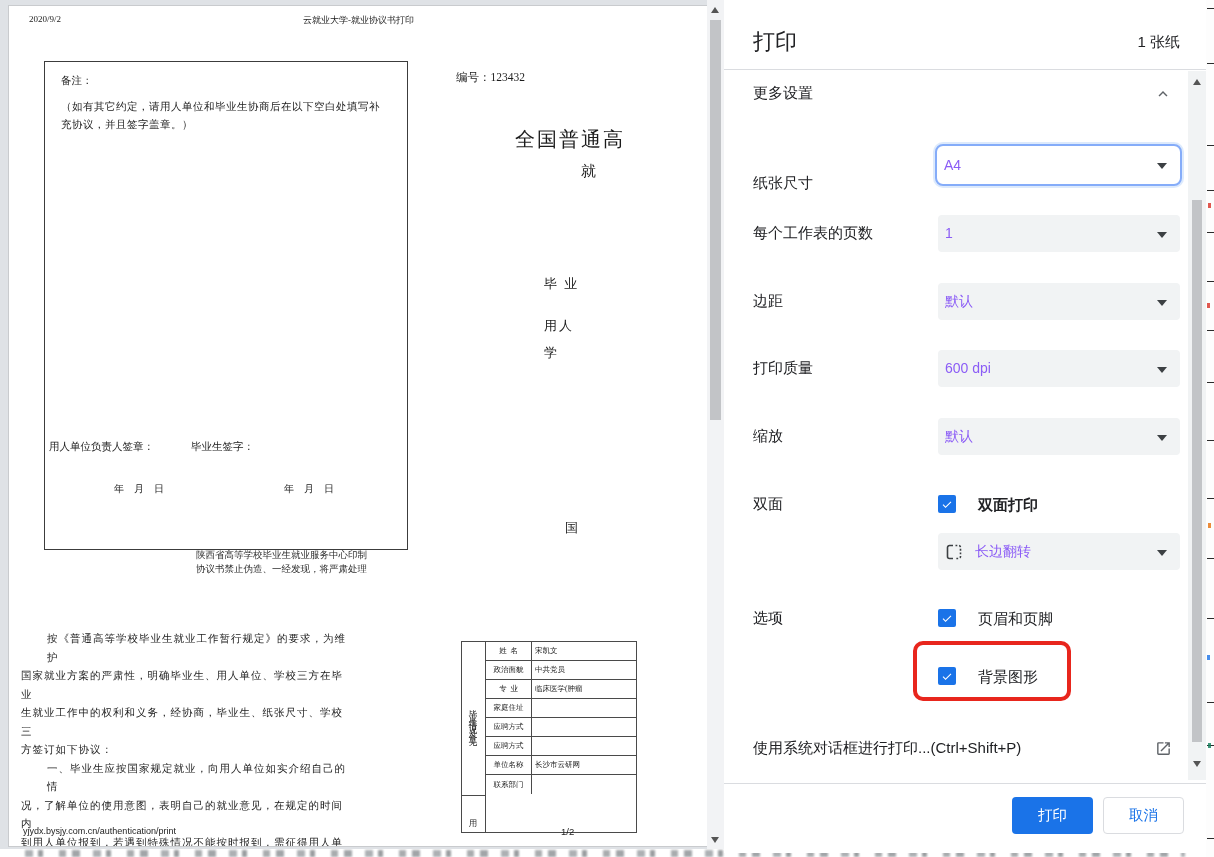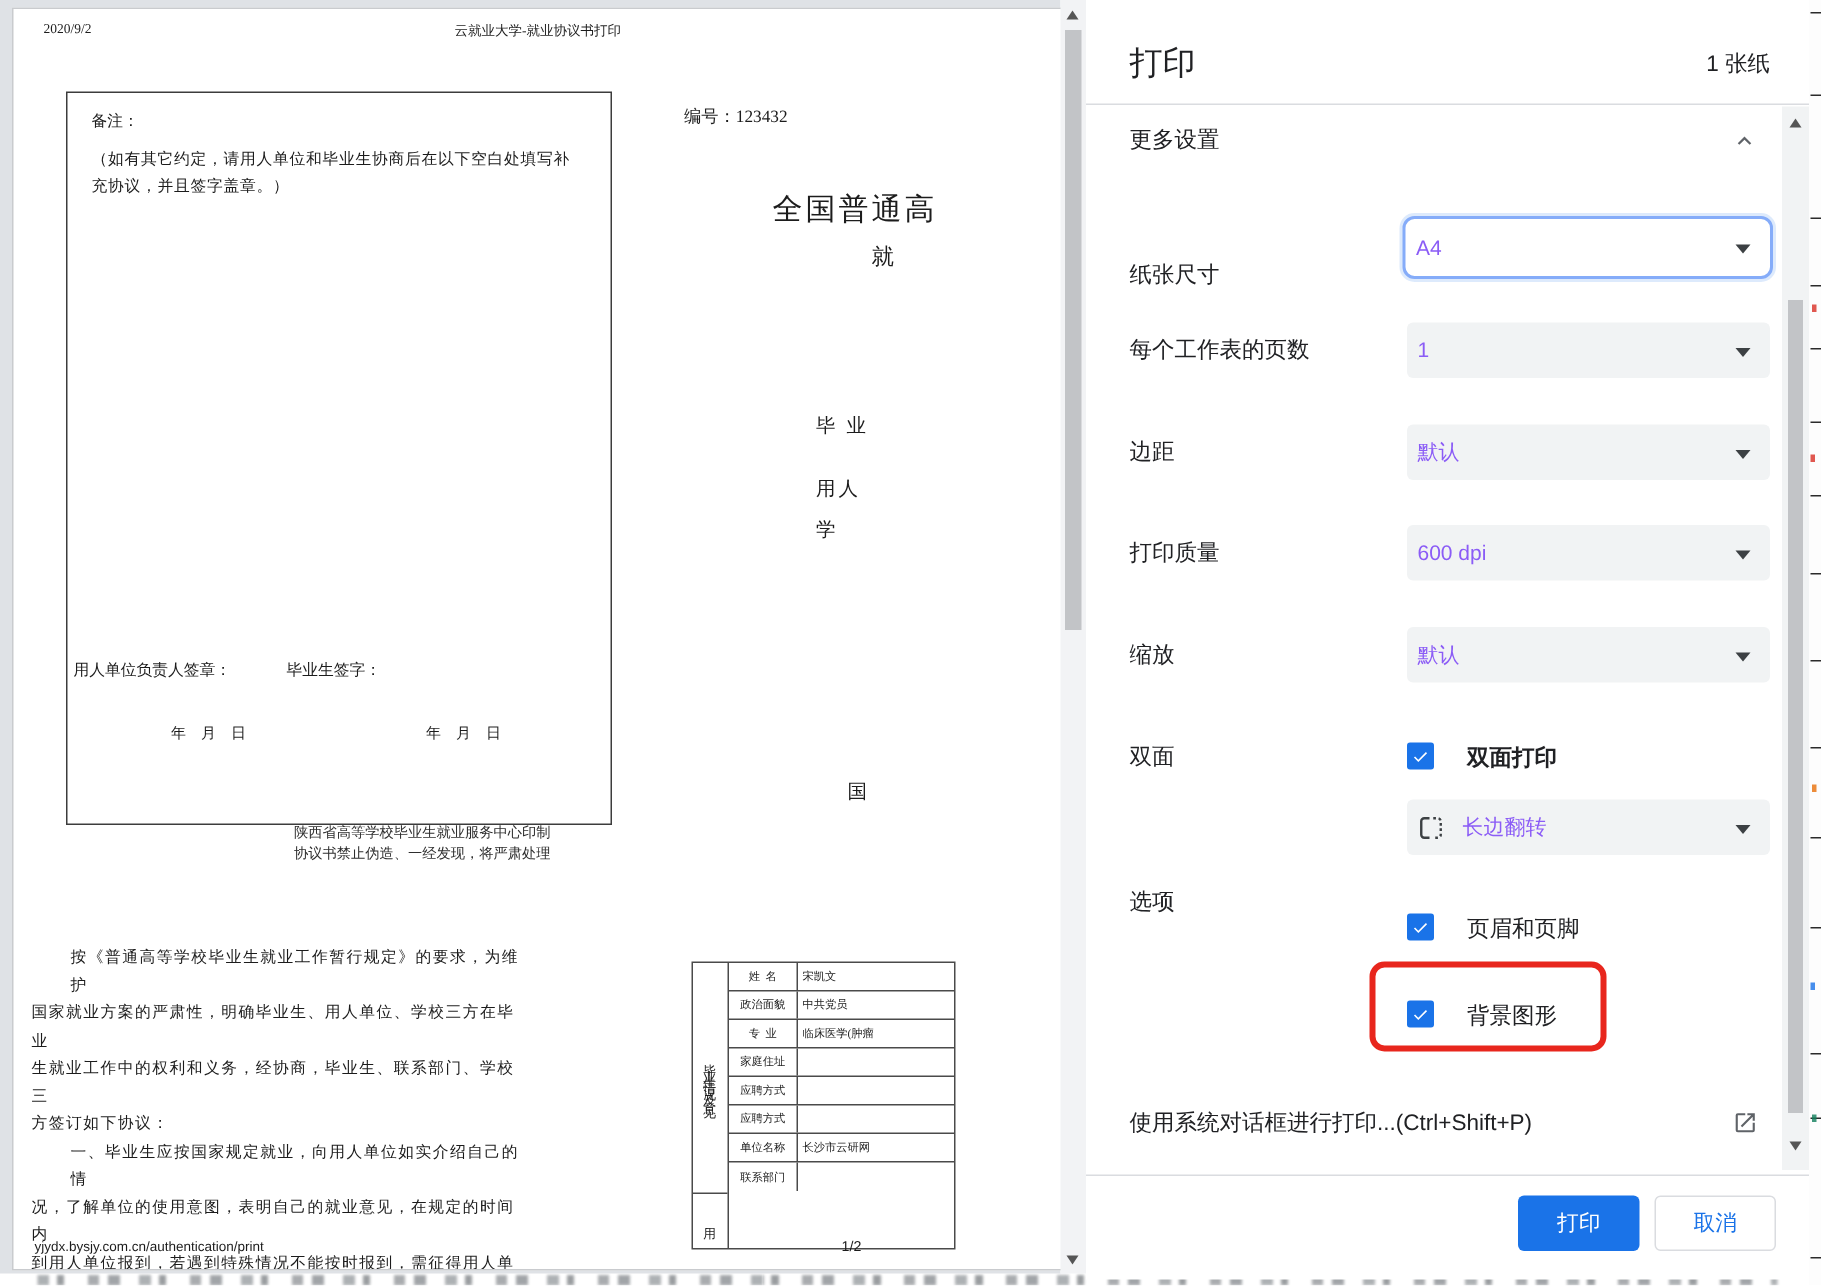--- a/index.html
+++ b/index.html
@@ -125,21 +125,21 @@
       <div class="abs sign-label" style="left:182px; top:434px;">毕业生签字：</div>
       <div class="abs date-row" style="left:105px; top:476px;">年    月    日</div>
       <div class="abs date-row" style="left:275px; top:476px;">年    月    日</div>
 
       <div class="abs doc-note" style="top:543px;">陕西省高等学校毕业生就业服务中心印制</div>
       <div class="abs doc-note" style="top:557px;">协议书禁止伪造、一经发现，将严肃处理</div>
 
       <div class="abs para">
         <div class="ind">按《普通高等学校毕业生就业工作暂行规定》的要求，为维护</div>
         <div>国家就业方案的严肃性，明确毕业生、用人单位、学校三方在毕业</div>
-        <div>生就业工作中的权利和义务，经协商，毕业生、联系部门、学校三</div>
+        <div>生就业工作中的权利和义务，经协商，毕业生、纸张尺寸、学校三</div>
         <div>方签订如下协议：</div>
         <div class="ind">一、毕业生应按国家规定就业，向用人单位如实介绍自己的情</div>
         <div>况，了解单位的使用意图，表明自己的就业意见，在规定的时间内</div>
         <div>到用人单位报到，若遇到特殊情况不能按时报到，需征得用人单位</div>
 
       </div>
 
       <div class="abs doc-table">
         <div class="t-c1">
           <div class="t-vh t-vh1">毕业生情况及意见</div>
@@ -246,21 +246,21 @@
     <div class="dd-inner">
       <svg width="18" height="18" viewBox="0 0 18 18">
         <path d="M8 2.5 H4.5 a2 2 0 0 0 -2 2 v9 a2 2 0 0 0 2 2 H8" fill="none" stroke="#3c4043" stroke-width="1.6"></path>
         <path d="M10.5 2.5 h3 a2 2 0 0 1 2 2 v9 a2 2 0 0 1 -2 2 h-3" fill="none" stroke="#3c4043" stroke-width="1.6" stroke-dasharray="1.8 1.8"></path>
       </svg>
       <span>长边翻转</span>
     </div>
     <span class="caret"></span>
   </div>
 
-  <div class="abs p-label" style="top:592px;">选项</div>
+  <div class="abs p-label" style="top:609px;">选项</div>
   <div class="cbx" style="top:609px;">
     <svg width="14" height="14" viewBox="0 0 24 24">
         <path d="M9.5 16.2 5.8 12.5l-1.3 1.3 5 5 10-10-1.3-1.3z" fill="#fff"></path>
       </svg>
   </div>
   <div class="cbx-label" style="top:610px;">页眉和页脚</div>
 
   <div class="cbx" style="top:667px;">
     <svg width="14" height="14" viewBox="0 0 24 24">
         <path d="M9.5 16.2 5.8 12.5l-1.3 1.3 5 5 10-10-1.3-1.3z" fill="#fff"></path>

